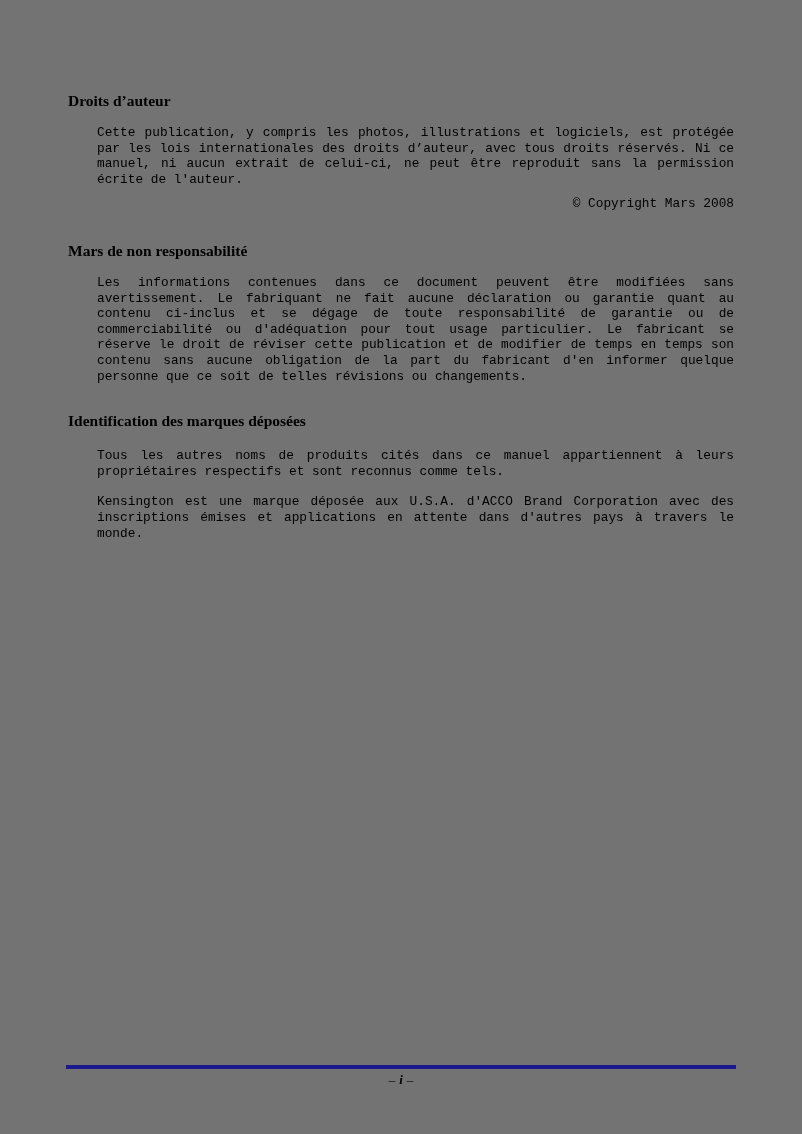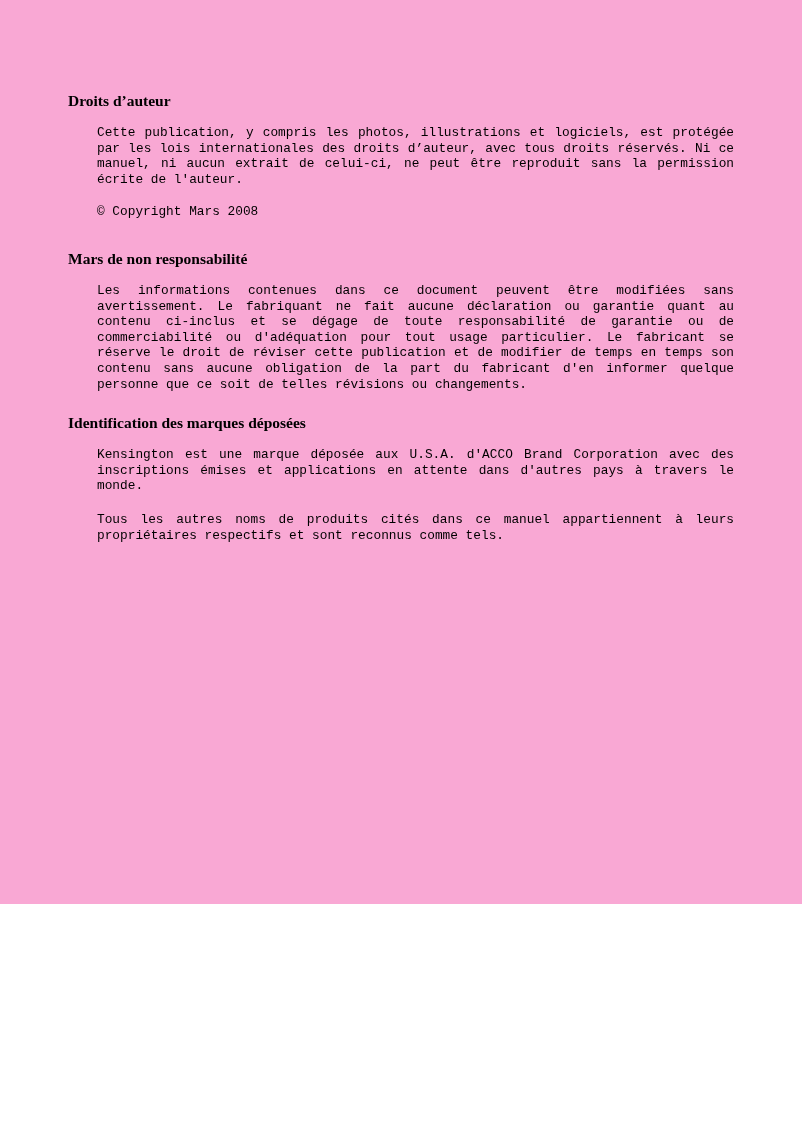--- a/index.html
+++ b/index.html
@@ -3,56 +3,56 @@
 <meta charset="utf-8">
 <style>
   html, body {
     margin: 0;
     padding: 0;
     background: #ffffff;
   }
   .page {
     position: relative;
     width: 802px;
-    height: 904px;
-    background: #f9a8d4;
+    height: 1134px;
+    background: #737373;
     overflow: hidden;
     font-family: "Liberation Sans", sans-serif;
     color: #000000;
   }
   .content {
     position: absolute;
     left: 68px;
     right: 68px;
     top: 0;
   }
   .section-heading {
     font-family: "Liberation Serif", serif;
     font-weight: bold;
     font-size: 15.5px;
     line-height: 19px;
     margin: 0;
     color: #000000;
   }
   .h-1 { margin-top: 91px; }
   .h-2 { margin-top: 29px; }
-  .h-3 { margin-top: 21px; }
+  .h-3 { margin-top: 27px; }
   .body-para {
     font-family: Liberation Mono, monospace;
     font-size: 12.8px;
     line-height: 15.6px;
     text-align: justify;
     margin: 0 0 0 29px;
     color: #000000;
   }
   .p-after-heading { margin-top: 15px; }
   .p-gap { margin-top: 18px; }
   .copyright-line {
-    text-align: left;
-    margin-top: 17px;
+    text-align: right;
+    margin-top: 9px;
   }
   .footer {
     position: absolute;
     left: 66px;
     right: 66px;
     top: 1065px;
   }
   .footer-rule {
     height: 4px;
     border: none;
@@ -78,22 +78,22 @@
   <div class="content">
 
     <h2 class="section-heading h-1">Droits d’auteur</h2>
     <p class="body-para p-after-heading">Cette publication, y compris les photos, illustrations et logiciels, est protégée par les lois internationales des droits d’auteur, avec tous droits réservés. Ni ce manuel, ni aucun extrait de celui-ci, ne peut être reproduit sans la permission écrite de l'auteur.</p>
     <p class="body-para copyright-line">© Copyright Mars 2008</p>
 
     <h2 class="section-heading h-2">Mars de non responsabilité</h2>
     <p class="body-para p-after-heading">Les informations contenues dans ce document peuvent être modifiées sans avertissement. Le fabriquant ne fait aucune déclaration ou garantie quant au contenu ci-inclus et se dégage de toute responsabilité de garantie ou de commerciabilité ou d'adéquation pour tout usage particulier. Le fabricant se réserve le droit de réviser cette publication et de modifier de temps en temps son contenu sans aucune obligation de la part du fabricant d'en informer quelque personne que ce soit de telles révisions ou changements.</p>
 
     <h2 class="section-heading h-3">Identification des marques déposées</h2>
+    <p class="body-para p-gap">Tous les autres noms de produits cités dans ce manuel appartiennent à leurs propriétaires respectifs et sont reconnus comme tels.</p>
     <p class="body-para p-after-heading">Kensington est une marque déposée aux U.S.A. d'ACCO Brand Corporation avec des inscriptions émises et applications en attente dans d'autres pays à travers le monde.</p>
-    <p class="body-para p-gap">Tous les autres noms de produits cités dans ce manuel appartiennent à leurs propriétaires respectifs et sont reconnus comme tels.</p>
 
   </div>
 
   <div class="footer">
     <hr class="footer-rule" style="background: rgb(26, 26, 140);">
     <div class="page-number">
       <span>–</span><span class="pn-i">i</span><span>–</span>
     </div>
   </div>
 </div>

